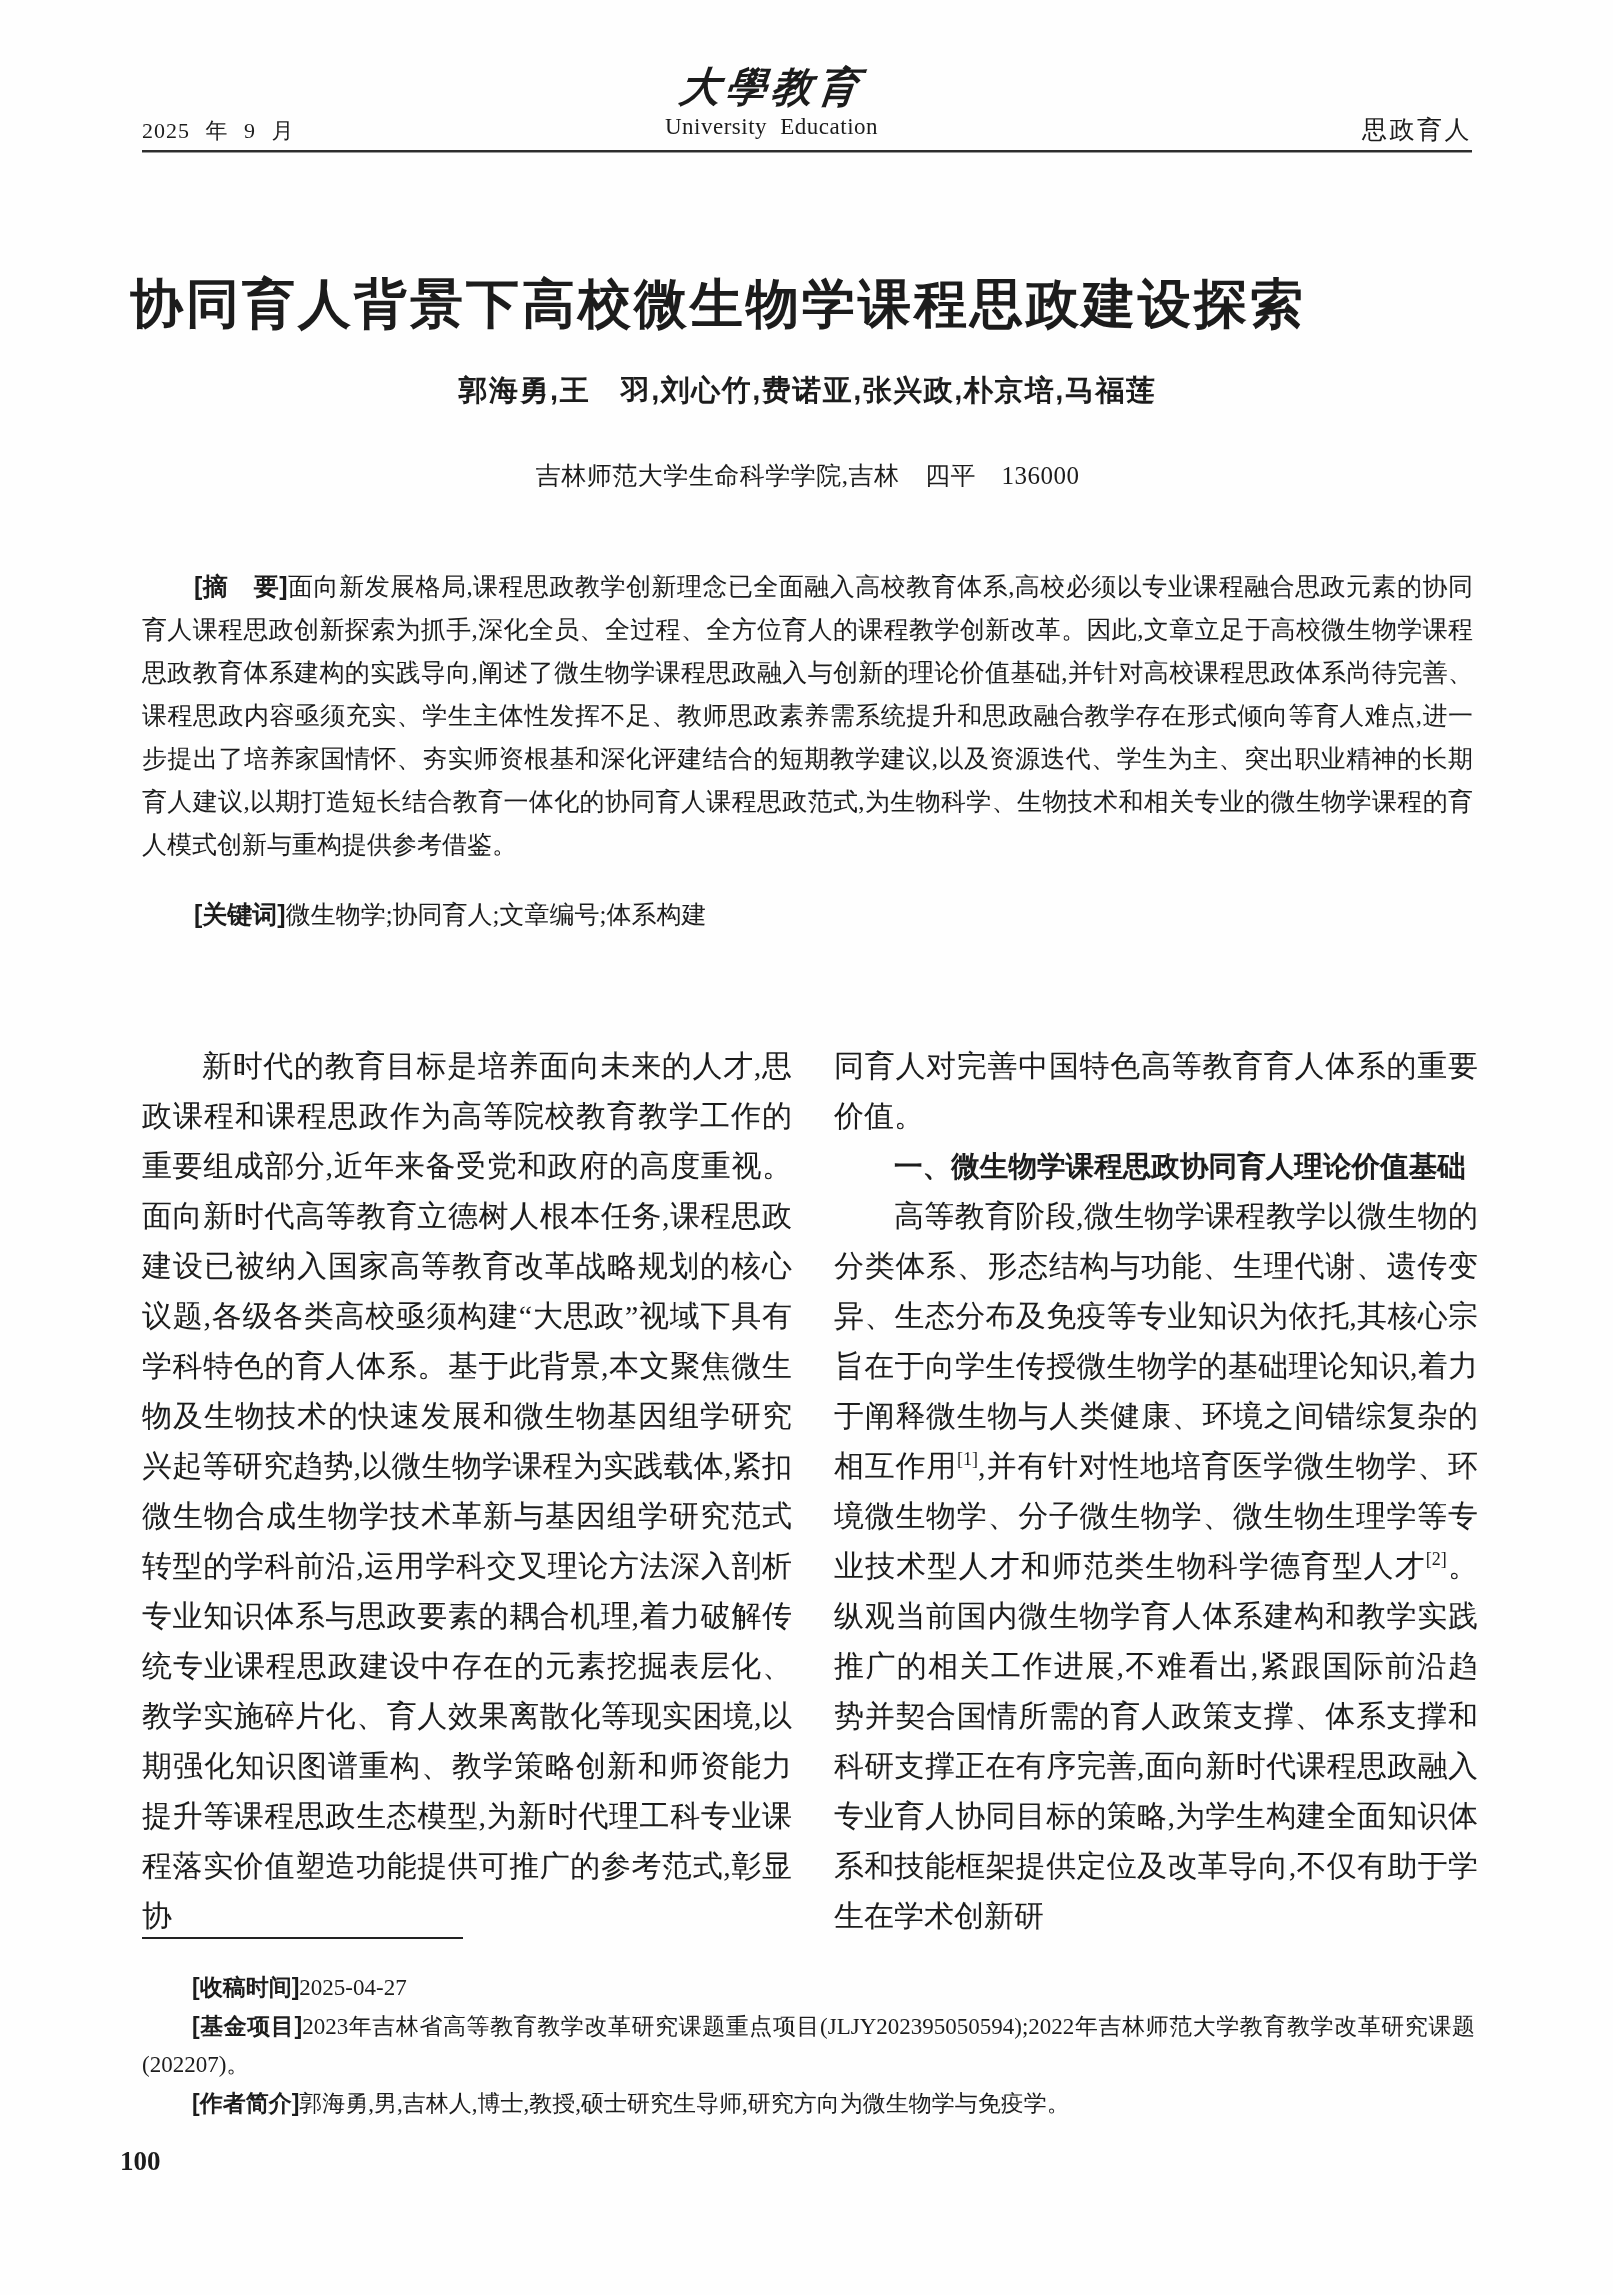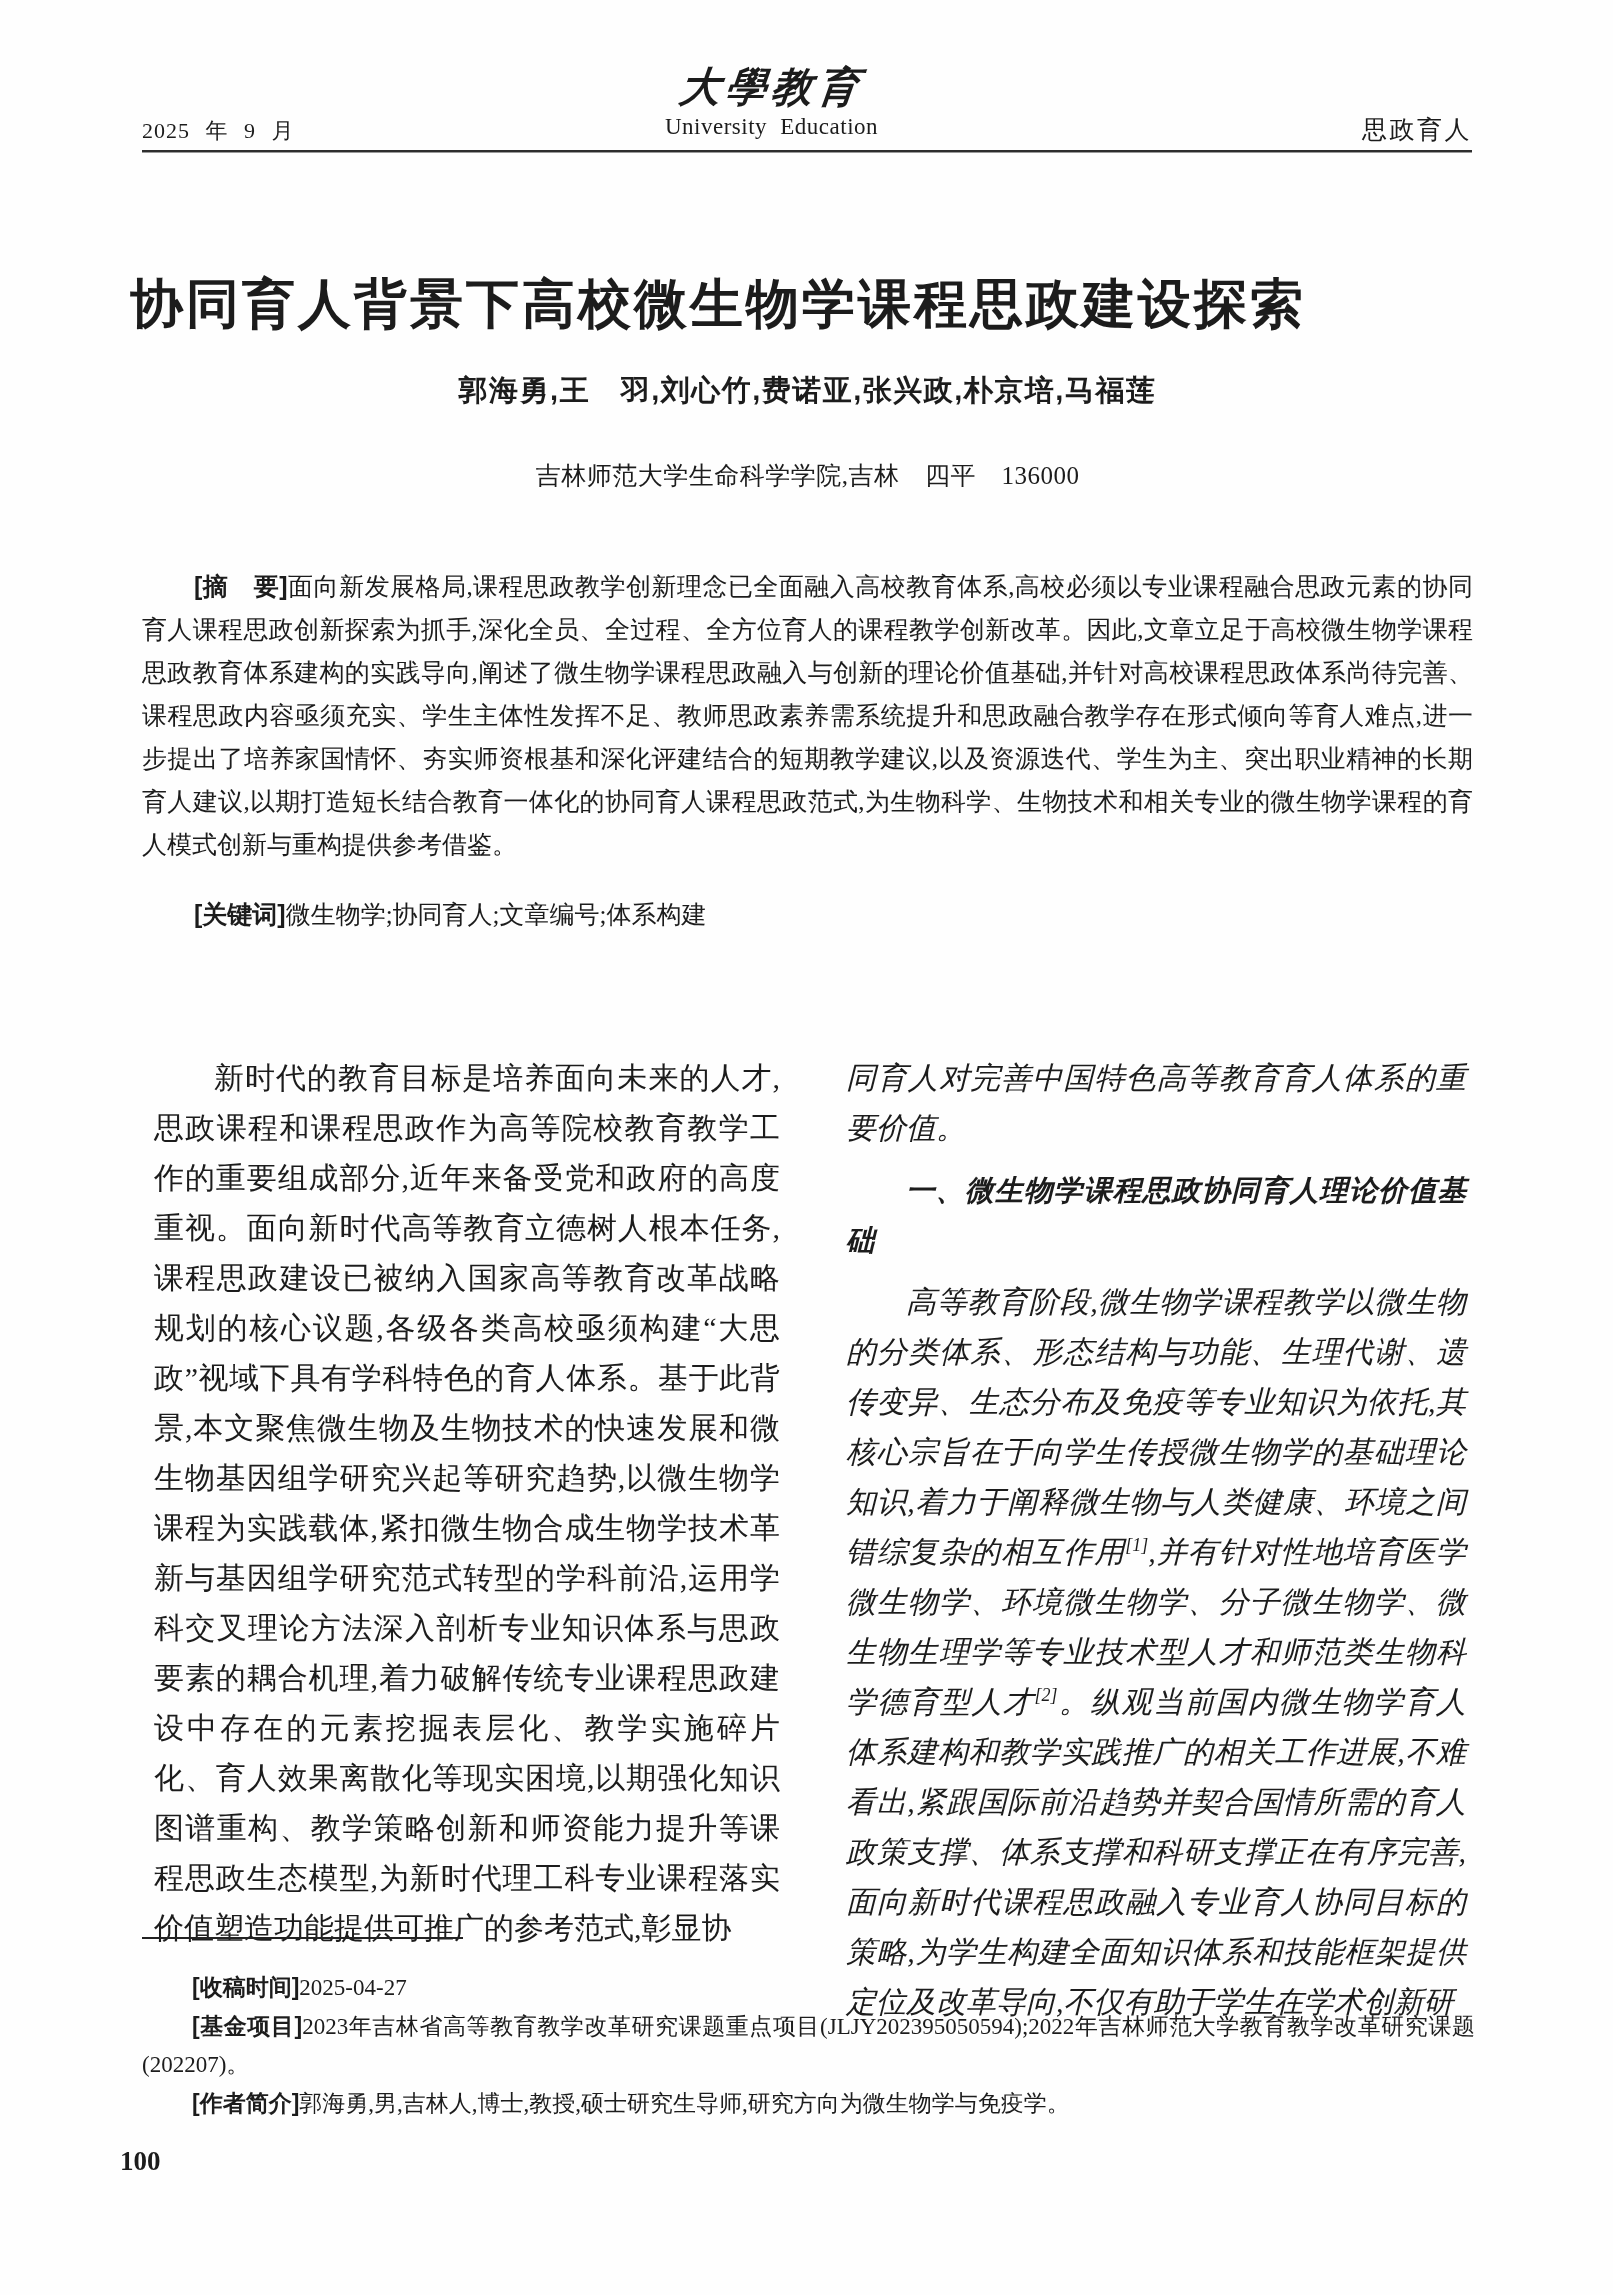--- a/index.html
+++ b/index.html
@@ -84,22 +84,22 @@
     font-weight:bold;
   }
   .clc-item{margin-right:33px;}
   
   .col{
     position:absolute;top:1041px;
     font-size:30px;line-height:50px;
     text-align:justify;
   }
   .col-left{left:142px;width:650px;}
-  .col-right{left:834px;width:644px;font-style:italic;}
-  .col p{margin:12px;text-indent:60px;}
+  .col-right{left:834px;width:644px;}
+  .col p{margin:0;text-indent:60px;}
   .col p.noindent{text-indent:0;}
   .col p.heading{
     font-family:"Liberation Sans","DejaVu Sans",sans-serif;
     font-weight:bold;font-size:28.6px;
   }
   sup{font-size:60%;line-height:0;vertical-align:super;}
   
   .fn-rule{
     position:absolute;left:142px;top:1937px;
     width:321px;height:1.5px;background:#222;

